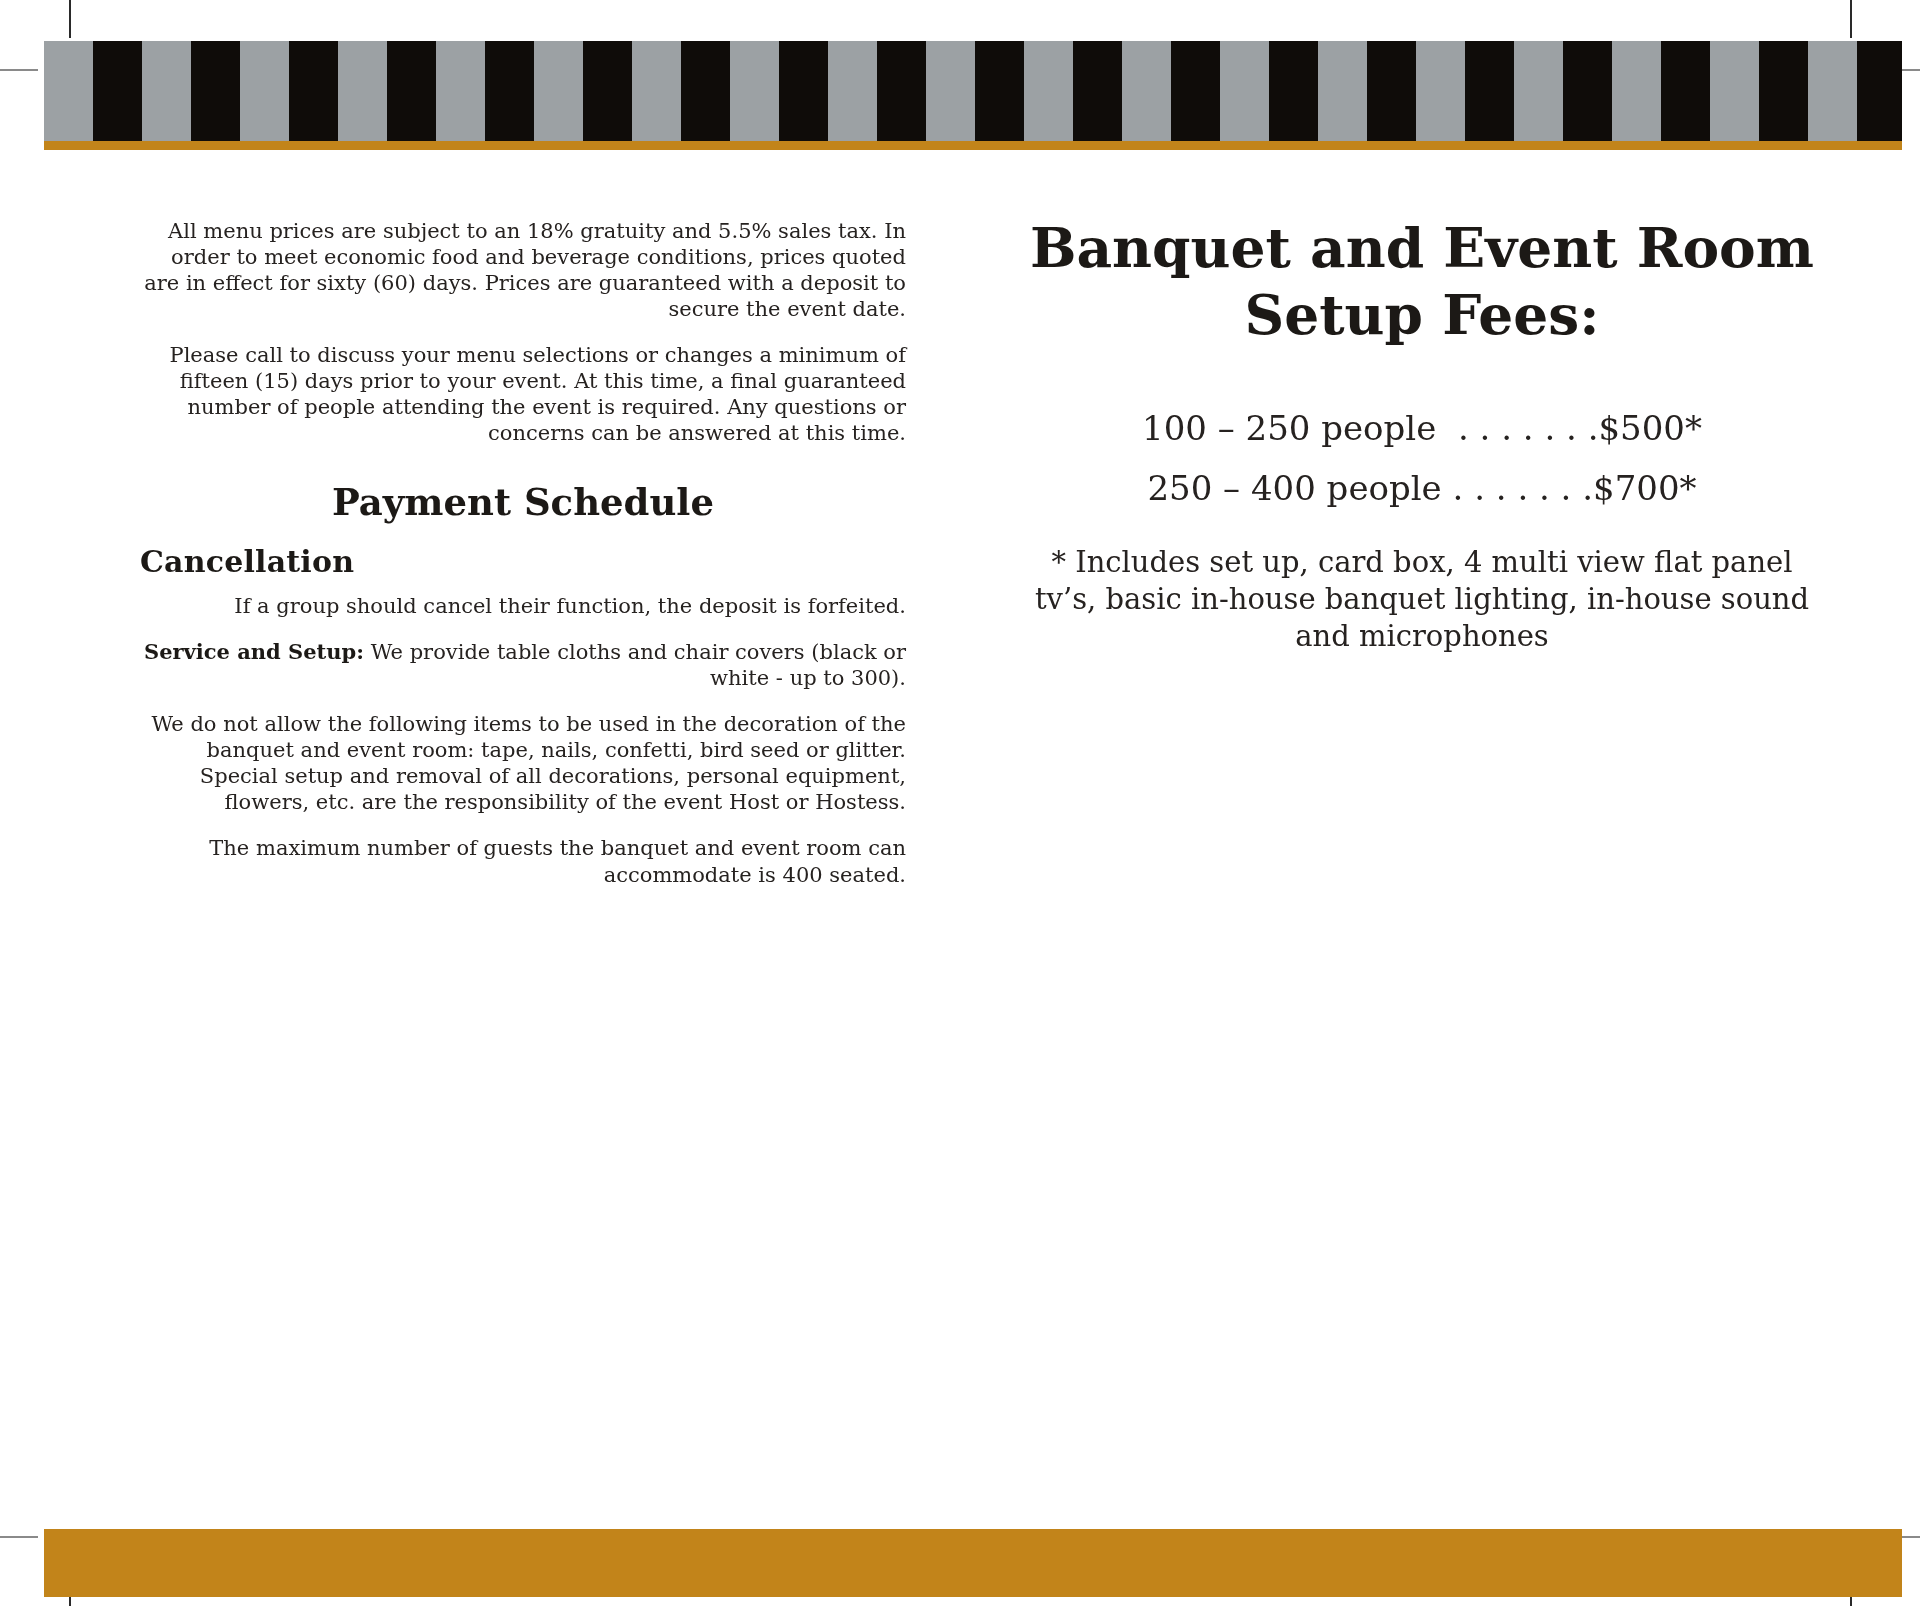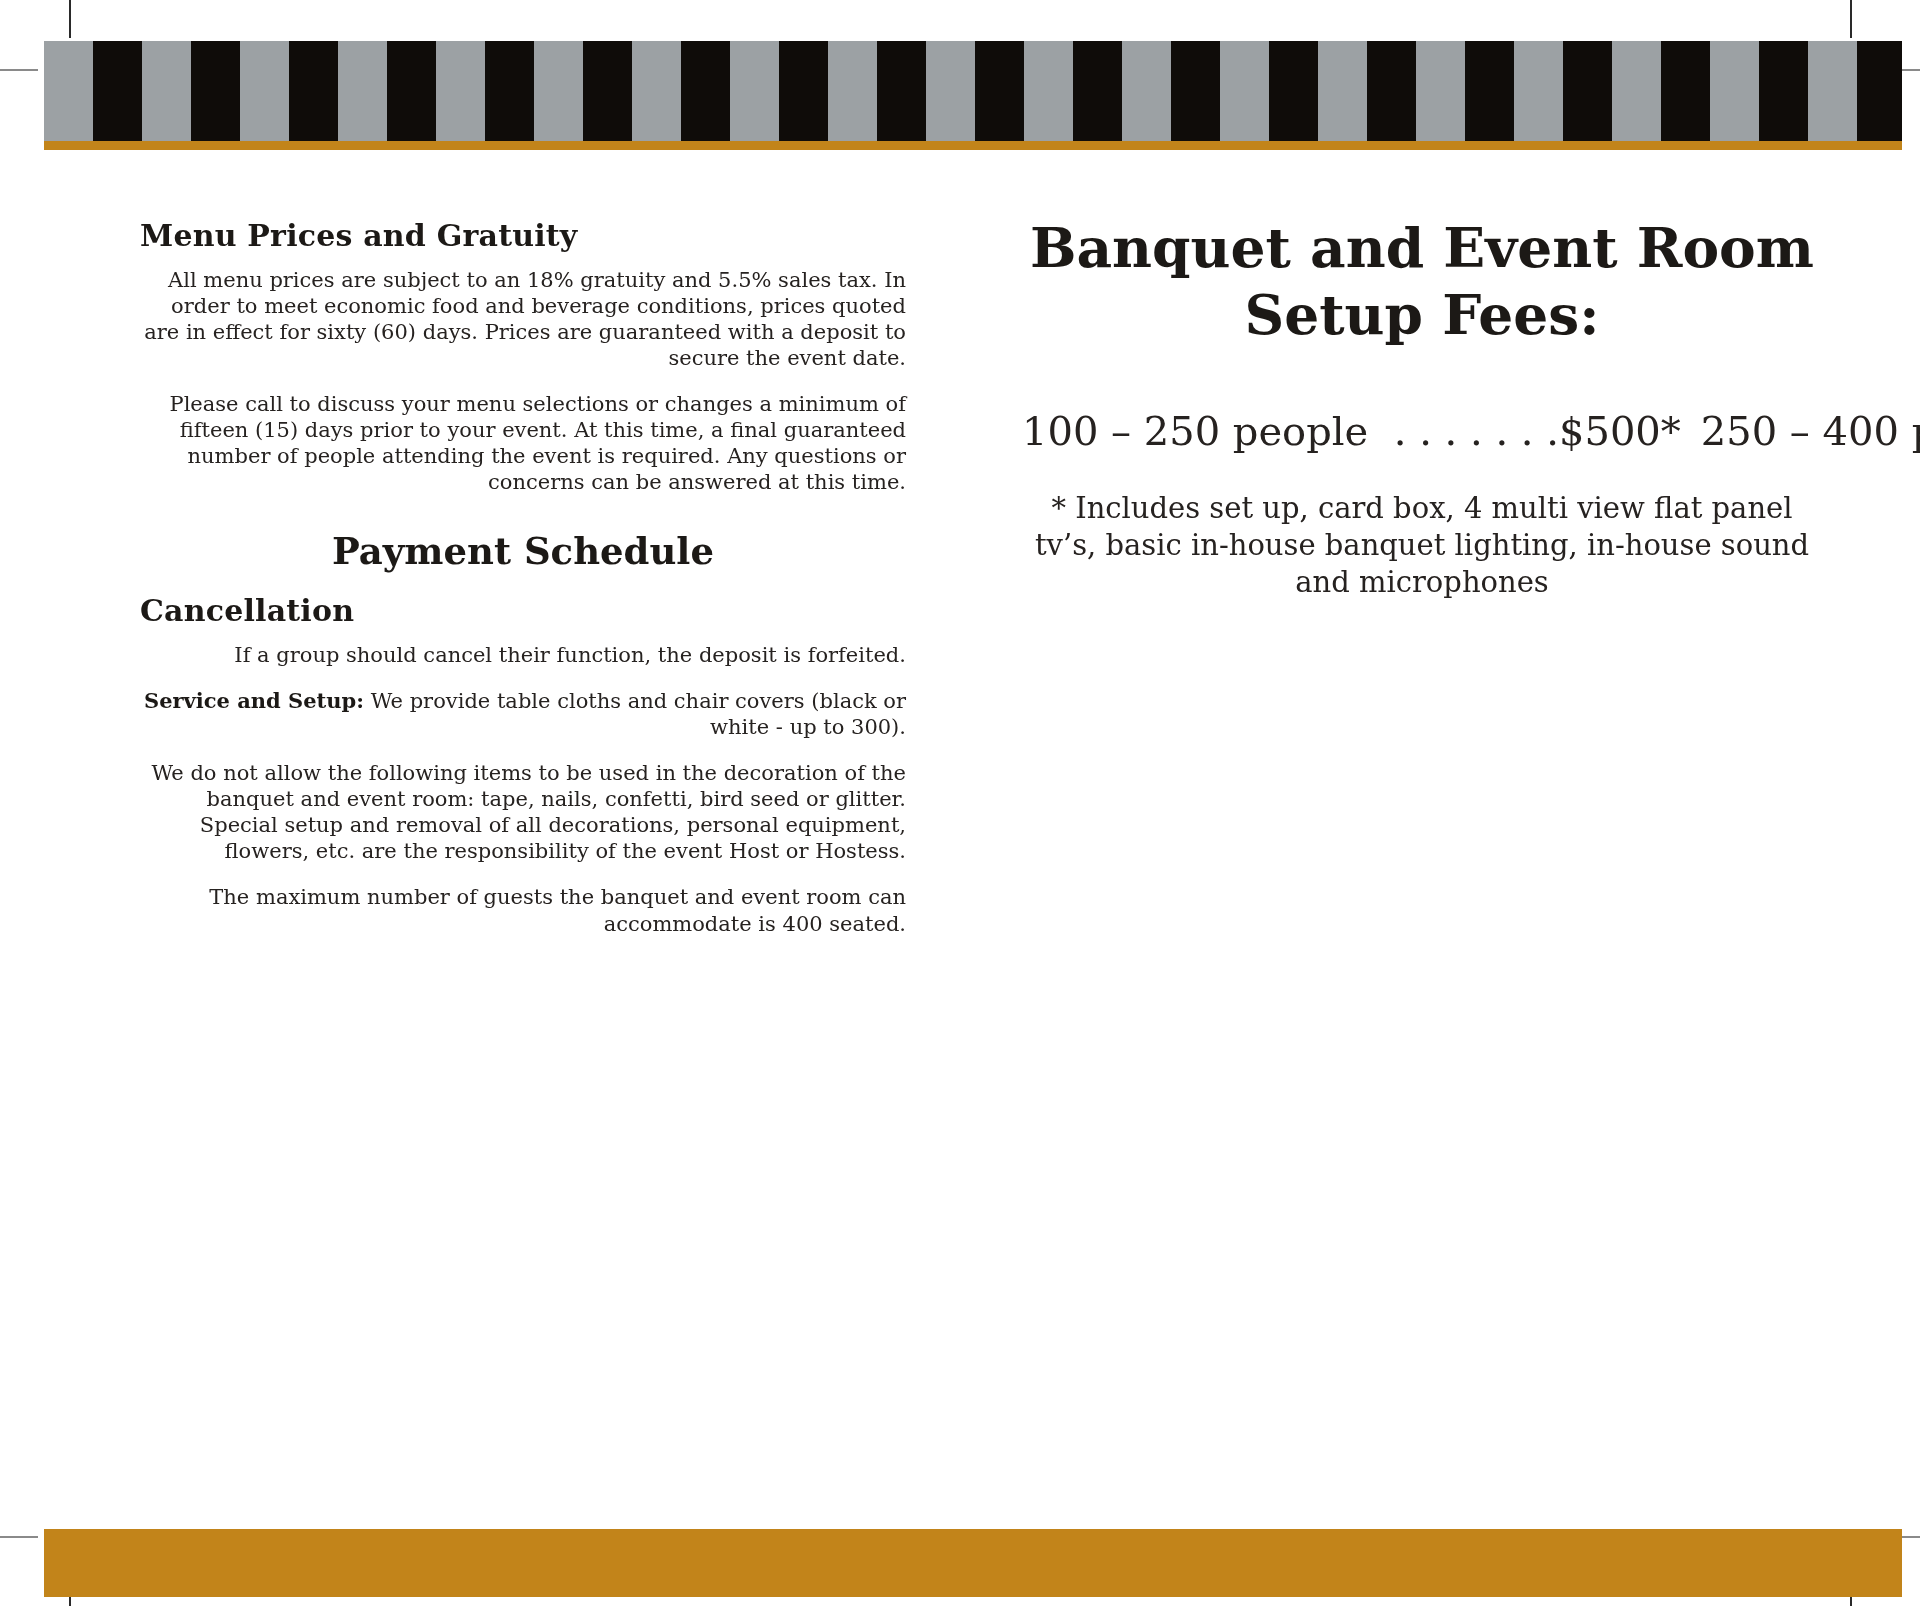--- a/index.html
+++ b/index.html
@@ -108,23 +108,23 @@
     font-size: 55px;
     font-weight: bold;
     color: var(--heading_ink);
     line-height: 1.22;
     white-space: pre-line;
   }
 
   .fees {
     margin-top: 60px;
     display: flex;
-    flex-direction: row;
+    flex-direction: column;
     gap: 20px;
-    font-size: 40px;
+    font-size: 34px;
   }
   .fee-line { white-space: pre; }
 
   .includes-note {
     margin-top: 36px;
     font-size: 29px;
     line-height: 1.28;
     text-align: center;
   }
 
@@ -148,21 +148,20 @@
   <span class="crop h bl-h"></span>
   <span class="crop v br-v"></span>
   <span class="crop h br-h"></span>
 
   <div class="top-band"></div>
   <div class="gold-rule"></div>
   <div class="bottom-bar"></div>
 
   <div class="left-col">
 
-    <h3 class="section-heading first">Menu Prices and Gratuity</h3>
     <p class="body-para">All menu prices are subject to an 18% gratuity and 5.5% sales tax. In order to meet economic food and beverage conditions, prices quoted are in effect for sixty (60) days. Prices are guaranteed with a deposit to secure the event date.</p>
 
     <p class="body-para">Please call to discuss your menu selections or changes a minimum of fifteen (15) days prior to your event. At this time, a final guaranteed number of people attending the event is required. Any questions or concerns can be answered at this time.</p>
 
     <h2 class="payment-heading">Payment Schedule</h2>
 
     <h3 class="section-heading first">Cancellation</h3>
     <p class="body-para">If a group should cancel their function, the deposit is forfeited.</p>
 
     <p class="body-para"><strong>Service and Setup:</strong><span> We provide table cloths and chair covers (black or white - up to 300).</span></p>

